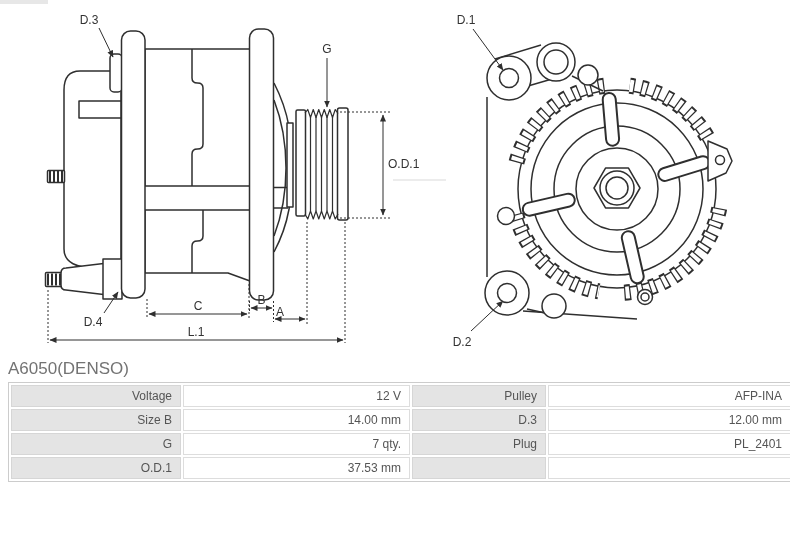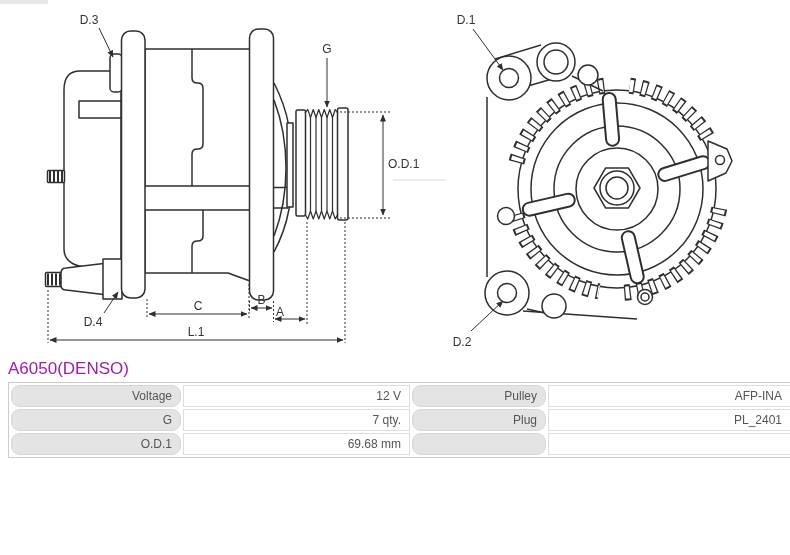--- a/index.html
+++ b/index.html
@@ -7,32 +7,32 @@
     width:790px;height:555px;background:#ffffff;
     font-family:"Liberation Sans",sans-serif;
     position:relative;overflow:hidden;
   }
   .wm-artifact{position:absolute;left:0;top:0;width:48px;height:4px;background:#e7e7e7;}
   .diagram-wrap{width:790px;height:358px;position:relative;}
   svg{display:block;}
   svg text{font-family:"Liberation Sans",sans-serif;fill:#333333;font-size:12px;}
   .part-title{
     margin:1px 0 3px 8px;font-size:17px;font-weight:400;
-    color:#a21caf;letter-spacing:0;
+    color:#737373;letter-spacing:0;
   }
   table.spec{
     border-collapse:separate;border-spacing:2px;table-layout:fixed;
     width:774px;margin-left:8px;background:#ffffff;border:1px solid #cccccc;
   }
   table.spec td{
     border:1px solid #dddddd;font-size:12px;color:#555555;
     text-align:right;padding:2px 8px 2px 4px;height:16px;
     white-space:nowrap;overflow:hidden;
   }
-  table.spec td.lbl{background:#e4e4e4;border-color:#d6d6d6;border-radius:9px;}
+  table.spec td.lbl{background:#e4e4e4;border-color:#d6d6d6;}
 </style>
 </head>
 <body>
 
 <div class="wm-artifact"></div>
 
 <div class="diagram-wrap">
 <svg width="790" height="358" viewBox="0 0 790 358">
   <defs>
     <marker id="arw" markerWidth="8" markerHeight="8" refX="6.5" refY="3" orient="auto-start-reverse" markerUnits="userSpaceOnUse">
@@ -172,25 +172,31 @@
       <col style="width:243px">
   </colgroup>
   <tbody>
     <tr>
       <td class="lbl">Voltage</td>
       <td>12 V</td>
       <td class="lbl">Pulley</td>
       <td>AFP-INA</td>
     </tr>
     <tr>
+      <td class="lbl">Size B</td>
+      <td>14.00 mm</td>
+      <td class="lbl">D.3</td>
+      <td>12.00 mm</td>
+    </tr>
+    <tr>
       <td class="lbl">G</td>
       <td>7 qty.</td>
       <td class="lbl">Plug</td>
       <td>PL_2401</td>
     </tr>
     <tr>
       <td class="lbl">O.D.1</td>
-      <td>69.68 mm</td>
+      <td>37.53 mm</td>
       <td class="lbl"></td>
       <td></td>
     </tr>
   </tbody>
 </table>
 
 </body></html>

